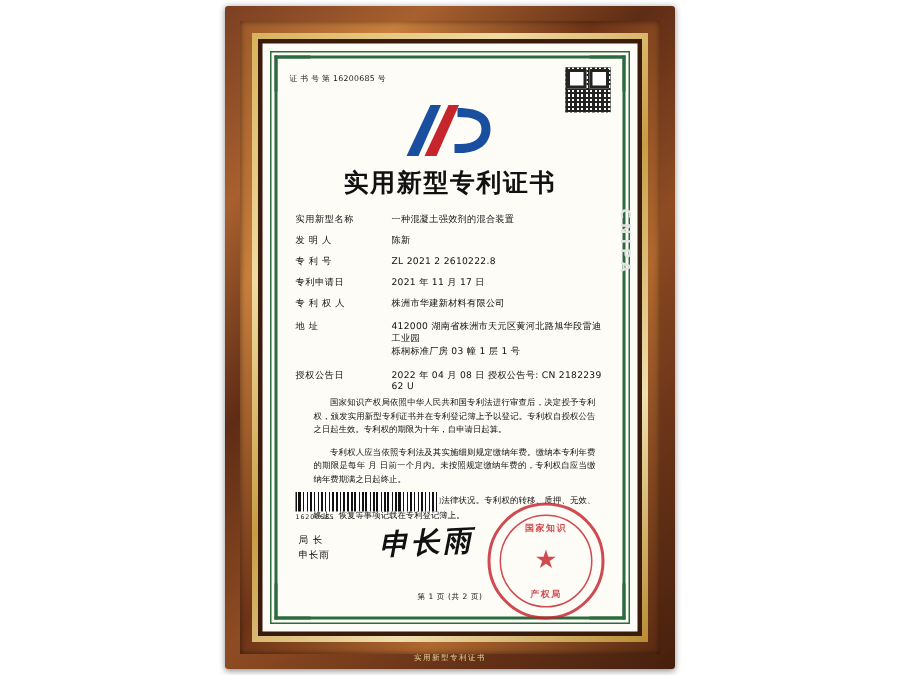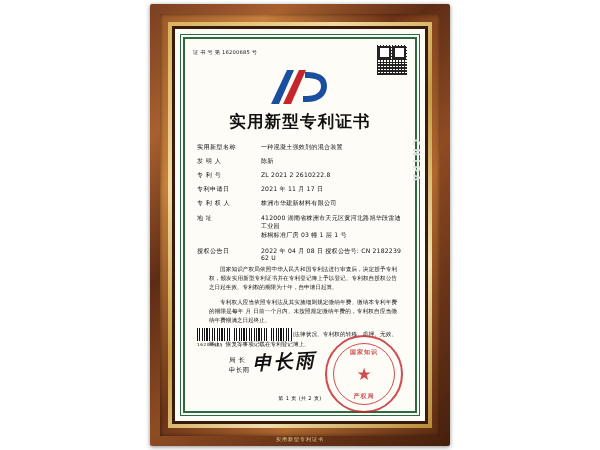--- a/index.html
+++ b/index.html
@@ -234,21 +234,20 @@
 
   
   .sig-labels {
     position: absolute;
     left: 8px;
     top: 312px;
     font-size: 6.4px;
     color: #111;
     line-height: 1.6;
     letter-spacing: 0.5px;
-    margin-left: 30px;
   }
   .sig-script {
     position: absolute;
     left: 62px;
     top: 306px;
     font-family: "DejaVu Serif", serif;
     font-size: 19px;
     font-weight: bold;
     font-style: italic;
     color: #111;

